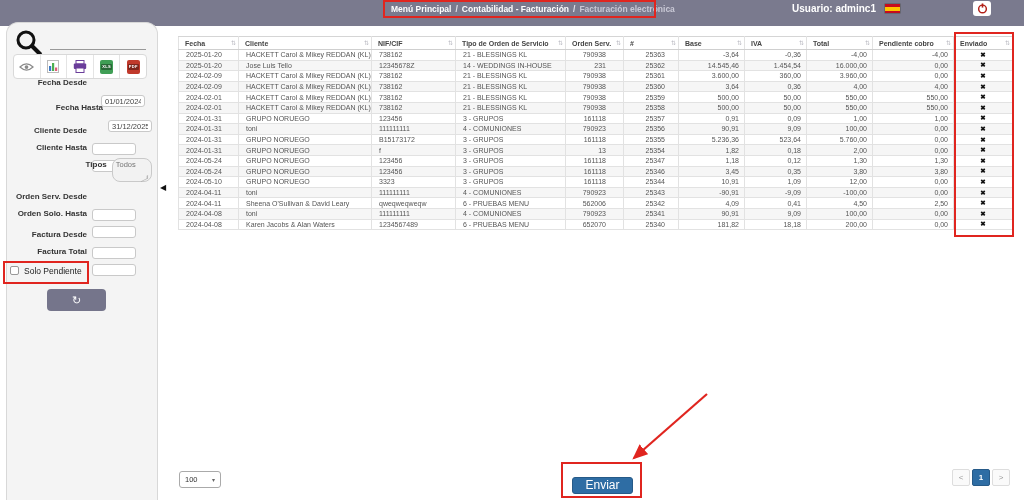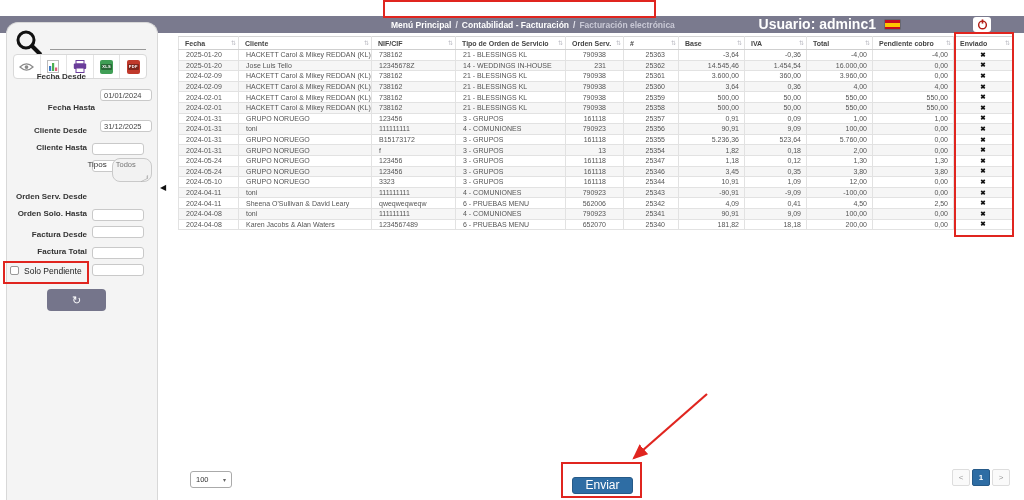--- a/index.html
+++ b/index.html
@@ -1,47 +1,47 @@
 <!DOCTYPE html>
 <html style="--topbar-bg: #7a7a8e; --annotation-red: #e0251f; --primary-blue: #2e6da4; --xls-green: #3f9e55; --pdf-red: #c0392b; --printer-purple: #6a3d9a;"><head>
 <meta charset="utf-8">
 <style>
   * { margin:0; padding:0; box-sizing:border-box; }
   html,body { width:1024px; height:500px; font-family:"Liberation Sans", sans-serif; background:#fff; overflow:hidden; }
   #stage { position:relative; width:1024px; height:500px; background:#fff; }
 
   
-  .topbar { position:absolute; left:0; top:16px; width:1024px; height:17px; background:var(--topbar-bg,#7a7a8e); }
+  .topbar { position:absolute; left:0; top:0; width:1024px; height:26px; background:var(--topbar-bg,#7a7a8e); }
   .crumbbox { position:absolute; left:383px; top:0px; width:273px; height:18px; border:2px solid var(--annotation-red,#e0251f); pointer-events:none; }
   .crumbs { position:absolute; left:391px; top:0; height:17px; display:flex; align-items:center; gap:4px; font-size:8.5px; font-weight:bold; color:#fff; white-space:nowrap; }
   .crumbs .sep { color:#e4e4ec; font-weight:bold; }
   .crumbs .last { color:#c9c9d6; }
-  .userlabel { position:absolute; right:148px; top:0; height:17px; line-height:17px; font-size:14px; font-weight:bold; color:#fff; }
+  .userlabel { position:absolute; right:148px; top:0; height:17px; line-height:17px; font-size:10px; font-weight:bold; color:#fff; }
   .flag { position:absolute; right:124px; top:4px; width:15px; height:9px; box-shadow:0 0 0 0.5px #555; }
   .flag .r { height:2.5px; background:#c60b1e; }
   .flag .y { height:4px; background:#ffc400; }
   .powerbox { position:absolute; right:33px; top:1px; width:18px; height:15px; background:#fff; border-radius:3px; display:flex; align-items:center; justify-content:center; }
 
   
   .sidebar { position:absolute; left:6px; top:22px; width:152px; height:478px; background:#f4f4f4; border:1px solid #d8d8d8; border-bottom:none; border-radius:12px 12px 0 0; }
   .search-icon { position:absolute; left:14px; top:28px; }
   .search-input { position:absolute; left:50px; top:36px; width:96px; height:14px; border:none; border-bottom:1px solid #999; background:transparent; font-size:8px; outline:none; }
   .icon-toolbar { position:absolute; left:13px; top:54px; width:134px; height:25px; background:#fff; border:1px solid #d9d9d9; border-radius:4px; display:flex; }
   .icon-cell { flex:1; display:flex; align-items:center; justify-content:center; border-right:1px solid #e4e4e4; cursor:pointer; }
   .icon-cell:last-child { border-right:none; }
   .file-badge { width:13px; height:14px; border-radius:2px; position:relative; display:flex; align-items:center; justify-content:center; }
   .file-badge.xls { background:#3f9e55; }
   .file-badge.pdf { background:#c0392b; }
   .file-badge span { font-size:4px; font-weight:bold; color:#fff; background:rgba(0,0,0,0.35); padding:0.5px 1px; border-radius:1px; letter-spacing:0.3px; }
 
   .field-row { position:absolute; left:0; width:152px; height:13px; display:flex; align-items:center; }
   .field-row label { width:92px; text-align:right; font-size:8px; font-weight:bold; color:#333; padding-right:5px; }
-  .field-row input { width:52px; height:12px; border:1px solid #c9c9c9; border-radius:3px; background:#fff; font-size:7.5px; padding:0 3px; outline:none; color:#444;margin-top:37px; }
+  .field-row input { width:44px; height:12px; border:1px solid #c9c9c9; border-radius:3px; background:#fff; font-size:7.5px; padding:0 3px; outline:none; color:#444;margin-top:37px; }
   .tipos-row { position:absolute; left:0; top:136px; width:152px; display:flex; }
-  .tipos-row label { width:92px; text-align:right; font-size:8px; font-weight:normal; color:#333; padding-right:5px; padding-top:2px;margin-left:43px; }
+  .tipos-row label { width:92px; text-align:right; font-size:8px; font-weight:bold; color:#333; padding-right:5px; padding-top:2px;margin-left:43px; }
   .tipos-row textarea { width:52px; height:24px; border:1px solid #c9c9c9; border-radius:8px; background:#f2f2f2; font-size:7.5px; font-family:"Liberation Sans",sans-serif; padding:1px 3px; resize:none; color:#888; outline:none; }
   .tipos-handle { position:absolute; left:142px; top:154px; width:5px; height:5px; border-right:1.5px solid #aaa; border-bottom:1.5px solid #aaa; transform:skew(-45deg,0) rotate(-45deg); opacity:.8; }
   .checkbox-row { position:absolute; left:10px; top:266px; display:flex; align-items:flex-start; gap:5px; }
   .checkbox-row .box { width:9px; height:9px; border:1px solid #999; border-radius:2px; background:#fff; }
   .checkbox-row span { font-size:8.5px; color:#222; }
   .pending-redbox { position:absolute; left:3px; top:261px; width:86px; height:23px; border:2px solid var(--annotation-red,#e0251f); pointer-events:none; }
   .refresh-btn { position:absolute; left:47px; top:289px; width:59px; height:22px; background:#75758b; border:none; border-radius:4px; color:#fff; font-size:11px; cursor:pointer; line-height:20px; }
   .collapse-arrow { position:absolute; left:160px; top:183px; font-size:8px; color:#111; cursor:pointer; }
 
   
@@ -52,21 +52,21 @@
   .grid td { height:10.6px; padding:0 4px 0 7px; background:#fff; }
   .grid tr.even td { background:#f6f6f6; }
   .grid td.num { text-align:right; }
   .grid td.c4 { padding-right:17px; }
   .grid td.c5 { padding-right:13px; }
   .grid td.c6, .grid td.c7, .grid td.c8, .grid td.c9 { padding-right:5px; }
   .grid td.sent { text-align:center; padding:0; font-size:6.5px; color:#111; font-weight:bold; }
   .enviado-redbox { position:absolute; left:954px; top:32px; width:60px; height:205px; border:2px solid var(--annotation-red,#e0251f); pointer-events:none; }
 
   
-  .pagesize { position:absolute; left:190px; top:471px; width:42px; height:17px; border:1px solid #aaa; border-radius:3px; background:#fff; display:flex; align-items:center; justify-content:space-between; padding:0 5px; font-size:7.5px; color:#333; cursor:pointer; }
+  .pagesize { position:absolute; left:179px; top:471px; width:42px; height:17px; border:1px solid #aaa; border-radius:3px; background:#fff; display:flex; align-items:center; justify-content:space-between; padding:0 5px; font-size:7.5px; color:#333; cursor:pointer; }
   .pagesize .chev { font-size:6px; color:#666; }
   .sendall-btn { position:absolute; left:572px; top:477px; width:61px; height:17px; background:var(--primary-blue,#2e6da4); border:1px solid #265a88; border-radius:3px; color:#fff; font-size:12px; cursor:pointer; }
   .sendall-redbox { position:absolute; left:561px; top:462px; width:81px; height:36px; border:2px solid var(--annotation-red,#e0251f); pointer-events:none; }
   .arrow-svg { position:absolute; left:618px; top:390px; pointer-events:none; }
   .pager { position:absolute; left:952px; top:469px; display:flex; gap:2px; }
   .pager .pg { width:18px; height:17px; display:flex; align-items:center; justify-content:center; font-size:8px; border:1px solid #ddd; border-radius:2px; background:#fafafa; color:#999; cursor:pointer; }
   .pager .pg.active { background:var(--primary-blue,#2e6da4); border-color:#265a88; color:#fff; font-weight:bold; }
 </style>
 </head>
 <body>
@@ -130,21 +130,21 @@
           <span>XLS</span>
         </div>
     </div>
     <div class="icon-cell">
       <div class="file-badge pdf">
           <span>PDF</span>
         </div>
     </div>
   </div>
 
-  <div class="field-row" style="top:70px;gap:9px;">
+  <div class="field-row" style="top:76px;gap:9px;">
     <label>Fecha Desde</label>
     <input value="01/01/2024" style="">
   </div>
   <div class="field-row" style="top:101px;padding-left:20px;">
     <label>Fecha Hasta</label>
     <input value="31/12/2025" style="">
   </div>
   <div class="field-row" style="top:124px;">
     <label>Cliente Desde</label>
     <input style="">

